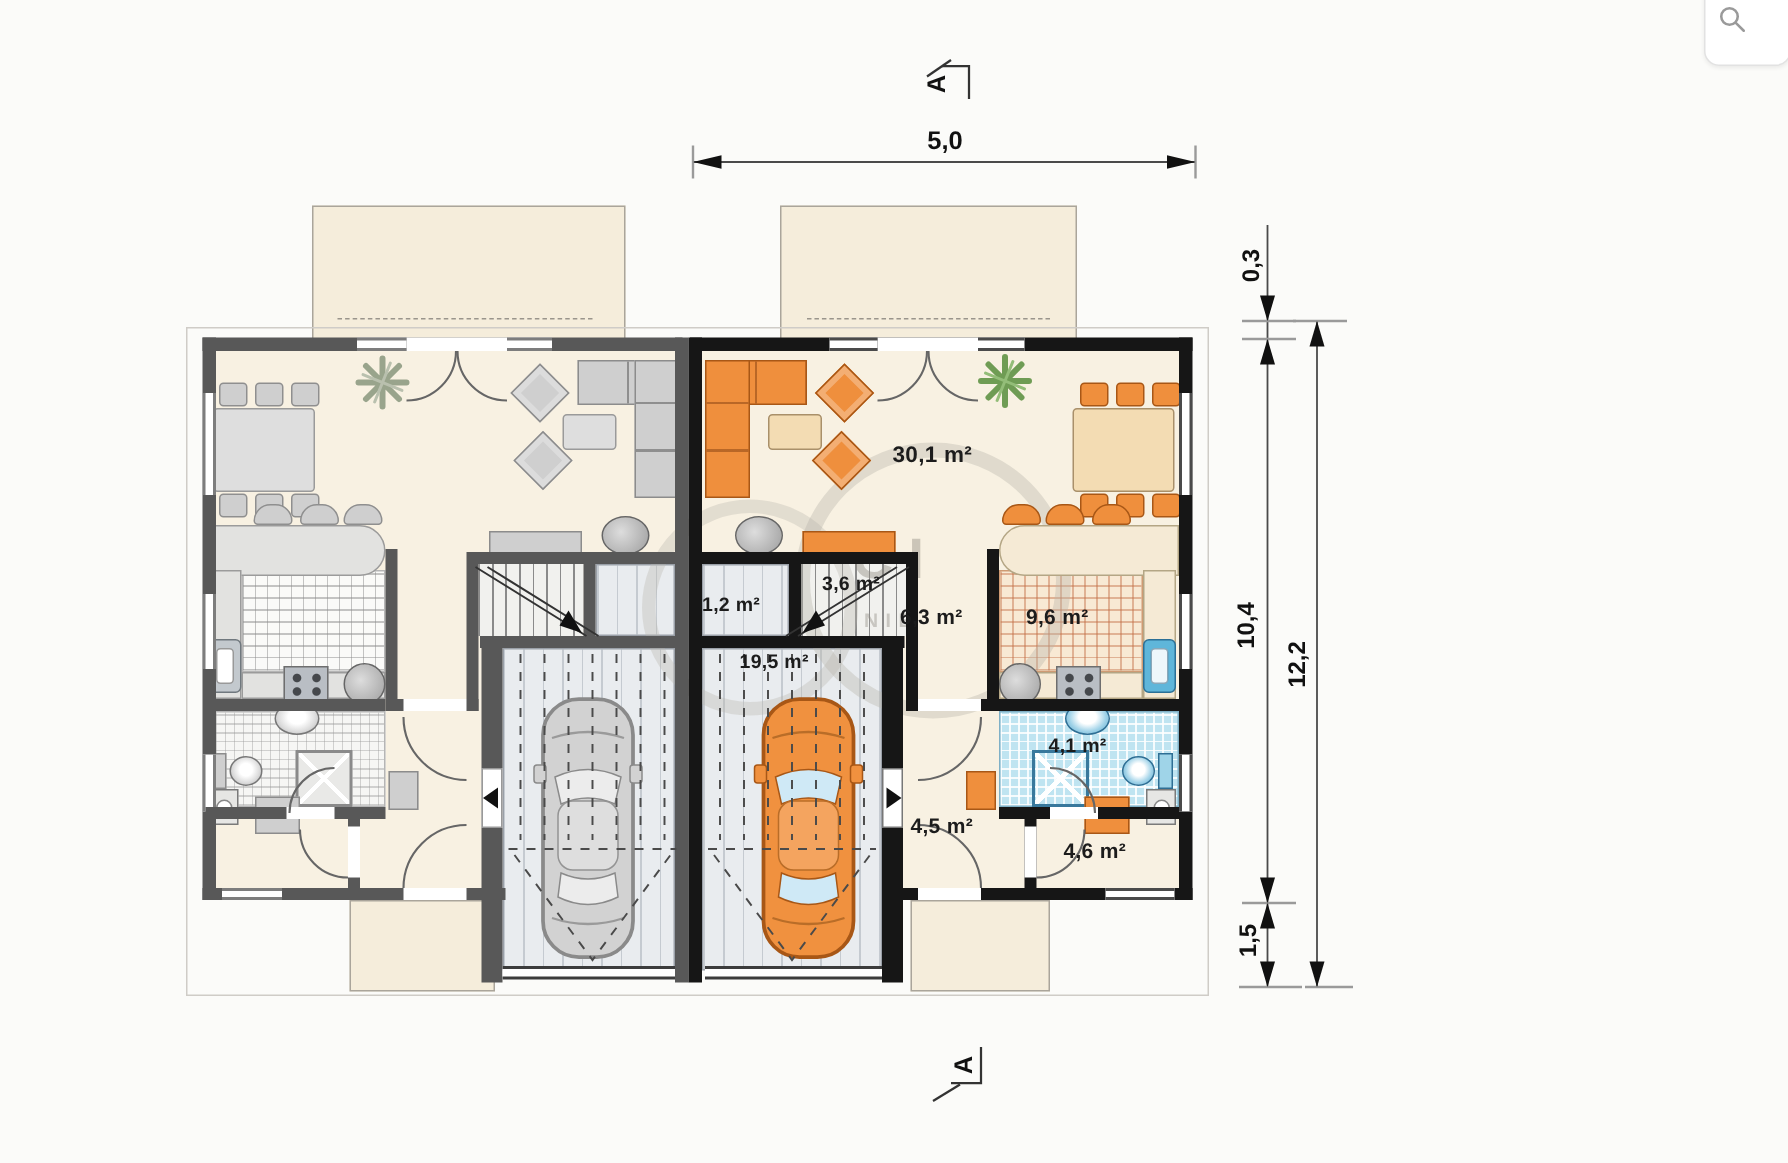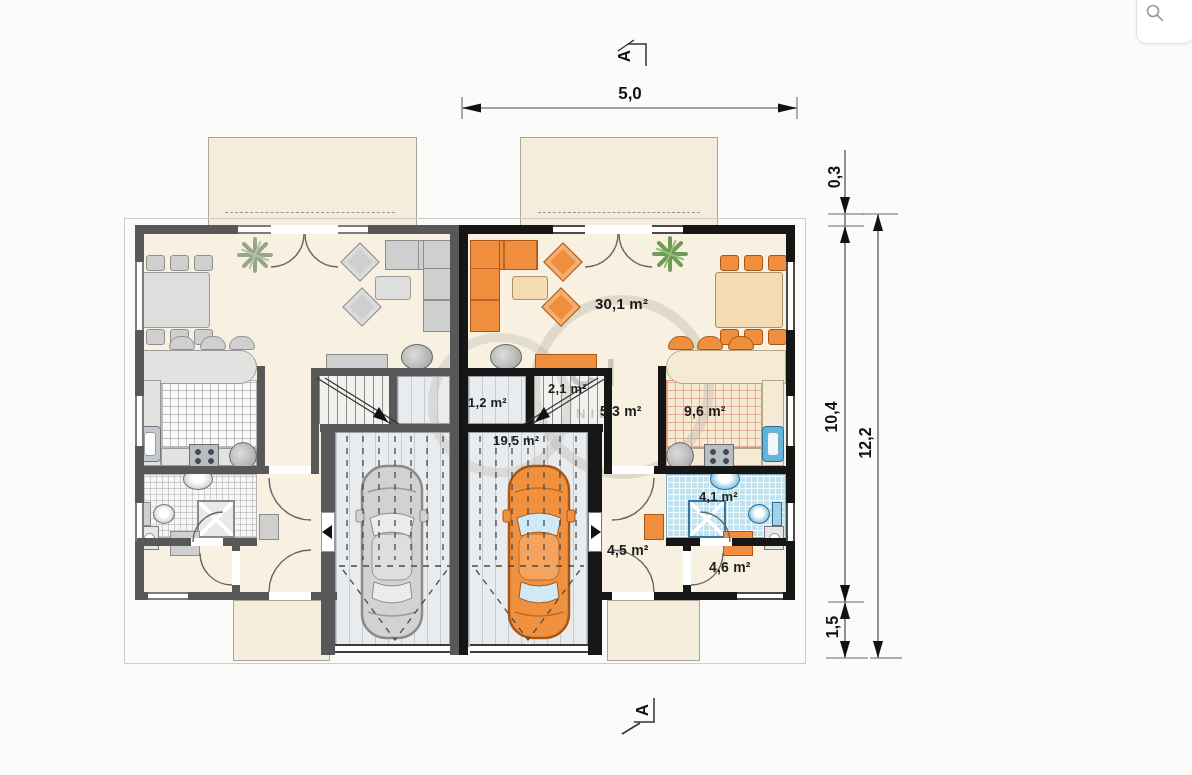--- a/index.html
+++ b/index.html
@@ -335,23 +335,23 @@
       <path d="M618,51 L634,40"></path>
     </g>
     <g stroke="#333" stroke-width="1.5" fill="none">
       <path d="M654,698 L654,722 L634,722"></path>
       <path d="M622,734 L640,723"></path>
     </g>
   </svg>
 
   <div class="lbl" style="left:595px;top:295px;width:90px;font-size:15px">30,1 m²</div>
   <div class="lbl" style="left:468px;top:395px;width:60px;font-size:13px">1,2 m²</div>
-  <div class="lbl" style="left:548px;top:381px;width:60px;font-size:13px">2,1 m²</div>
+  <div class="lbl" style="left:548px;top:381px;width:60px;font-size:13px">3,6 m²</div>
   <div class="lbl" style="left:493px;top:433px;width:80px;font-size:13px">19,5 m²</div>
-  <div class="lbl" style="left:600px;top:403px;width:65px">5,3 m²</div>
+  <div class="lbl" style="left:600px;top:403px;width:65px">6,3 m²</div>
   <div class="lbl" style="left:684px;top:403px;width:65px">9,6 m²</div>
   <div class="lbl" style="left:699px;top:489px;width:60px;font-size:13px">4,1 m²</div>
   <div class="lbl" style="left:607px;top:542px;width:62px">4,5 m²</div>
   <div class="lbl" style="left:709px;top:559px;width:62px">4,6 m²</div>
 
   <div class="dim" style="left:600px;top:84px;width:60px;font-size:17px">5,0</div>
   <div class="dim rot" style="left:815px;top:168px;width:40px">0,3</div>
   <div class="dim rot" style="left:807px;top:408px;width:50px">10,4</div>
   <div class="dim rot" style="left:813px;top:618px;width:40px">1,5</div>
   <div class="dim rot" style="left:841px;top:434px;width:50px">12,2</div>

